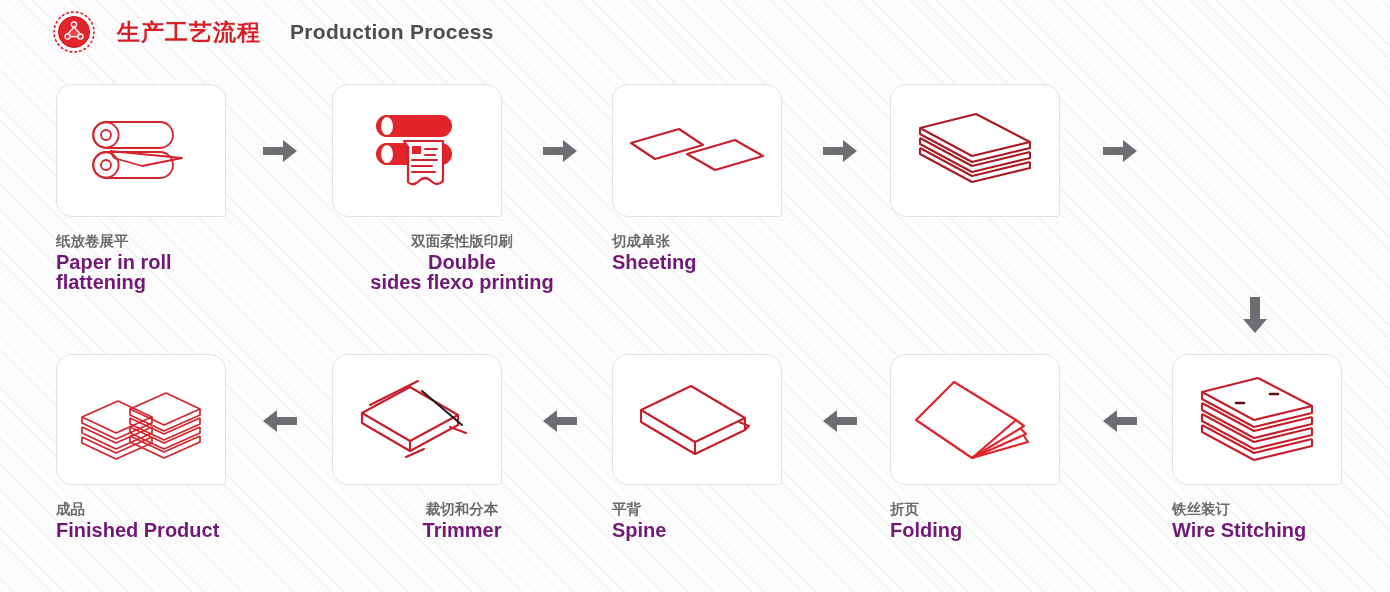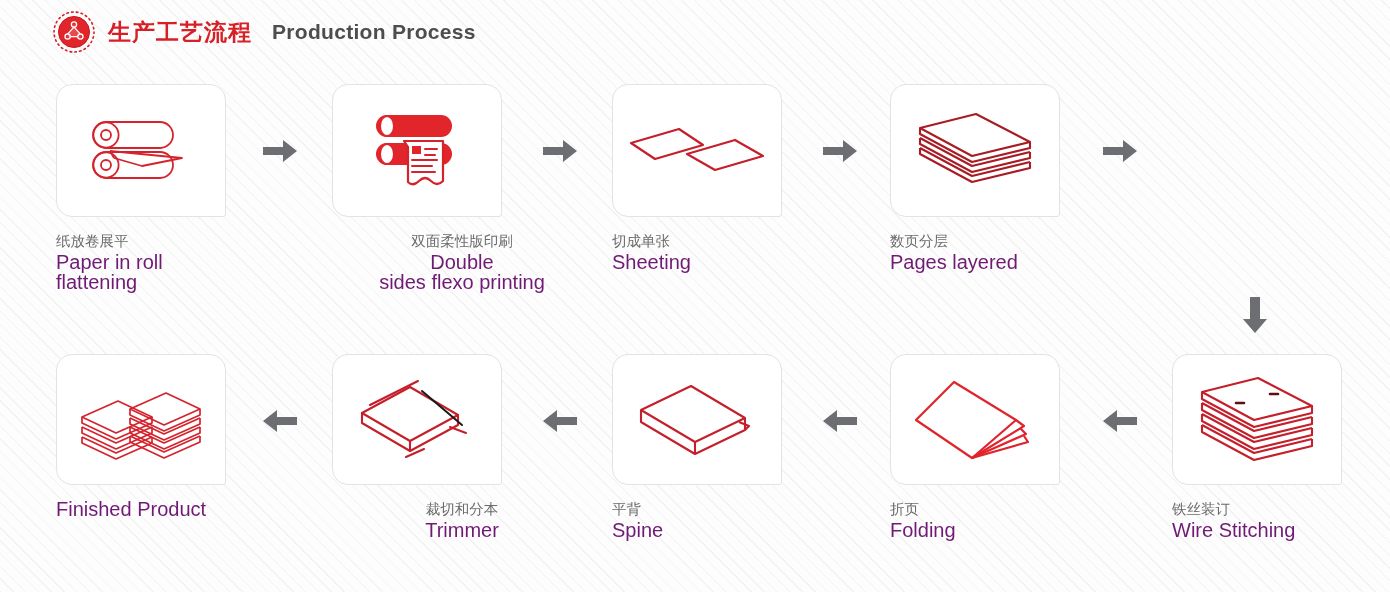--- a/index.html
+++ b/index.html
@@ -22,21 +22,21 @@
     position: relative;
   }
 
   
   .header {
     position: absolute;
     left: 52px;
     top: 10px;
     display: flex;
     align-items: center;
-    gap: 12px;
+    gap: 21px;
   }
   .logo-badge {
     width: 44px;
     height: 44px;
     position: relative;
     flex: 0 0 auto;
   }
   .title-cn {
     font-size: 23px;
     font-weight: bold;
@@ -52,20 +52,21 @@
     white-space: nowrap;
     margin-left: 8px;
   }
 
   
   .row {
     position: absolute;
     left: 0;
     width: 1390px;
     height: 210px;
+    font-weight: bold;
   }
   #row-top { top: 84px; }
   #row-bottom { top: 354px; }
 
   .cell {
     position: absolute;
     top: 0;
     width: 170px;
   }
   .cell.c0 { left: 56px; }
@@ -223,24 +224,20 @@
             <path d="M6 18 L62 4 L116 32 L58 46 Z"></path>
             <path d="M6 18 L6 24 L58 52 L116 38 L116 32"></path>
             <path d="M6 28 L58 56 L116 42"></path>
             <path d="M6 28 L6 34 L58 62 L116 48 L116 42"></path>
             <path d="M6 38 L58 66 L116 52"></path>
             <path d="M6 38 L6 44 L58 72 L116 58 L116 52"></path>
           </g>
         </svg>
       </span>
     </div>
-    <div class="labels">
-      <div class="lbl-cn">数页分层</div>
-      <div class="lbl-en">Pages layered</div>
-    </div>
   </div>
 
 </div>
 
 <div class="row" id="row-bottom">
 
   <div class="cell c0">
     <div class="card">
       <span>
         <svg width="134" height="98" viewBox="0 0 134 98">
@@ -263,20 +260,21 @@
               <path d="M8 56 L42 72 L78 56"></path>
               <path d="M8 56 L8 62 L42 78 L78 62 L78 56"></path>
               <path d="M8 66 L42 82 L78 66"></path>
               <path d="M8 66 L8 72 L42 88 L78 72 L78 66"></path>
             </g>
           </g>
         </svg>
       </span>
     </div>
     <div class="labels">
+      <div class="lbl-cn">成品</div>
       <div class="lbl-en">Finished Product</div>
     </div>
   </div>
 
   <div class="cell c1">
     <div class="card">
       <span>
         <svg width="126" height="90" viewBox="0 0 126 90">
           <g fill="none" stroke="#c41f2a" stroke-width="2.1" stroke-linejoin="round" stroke-linecap="round">
             <path d="M8 38 L56 12 L104 40 L56 66 Z"></path>

